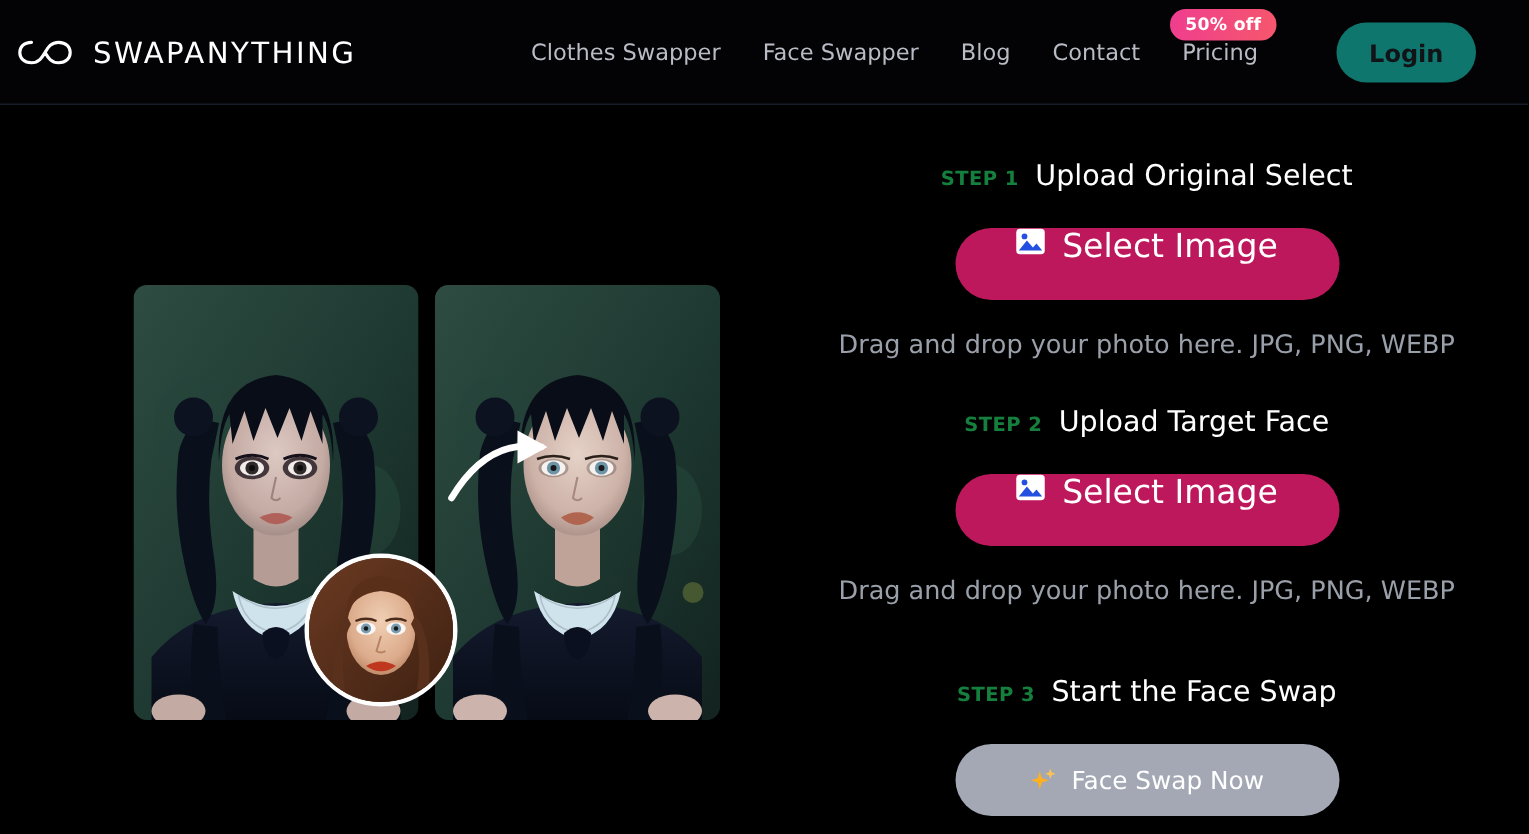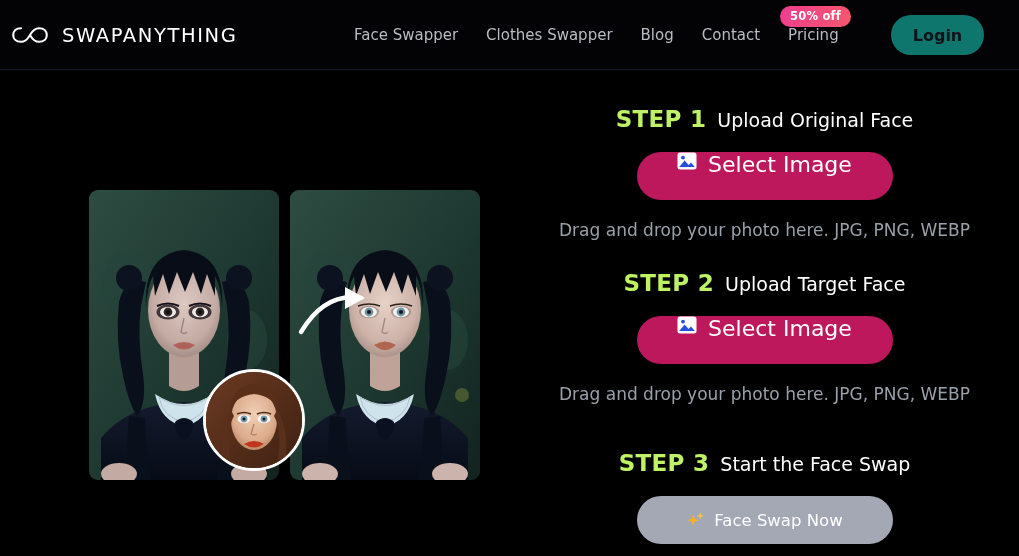--- a/index.html
+++ b/index.html
@@ -71,21 +71,21 @@
   
   .right-pane{
     position:absolute; left:510px; top:71px; width:509px; height:485px;
     display:flex; flex-direction:column; align-items:center;
   }
   .step-head{
     display:flex; align-items:baseline; justify-content:center; gap:11px;
     white-space:nowrap;
   }
   .step-num{
-    color:#bef264; font-size:23px; font-weight:bold; letter-spacing:.3px;
+    color:#15803d; font-size:13px; font-weight:bold; letter-spacing:.3px;
     font-family:"DejaVu Sans", sans-serif;
   }
   .step-title{
     color:#ffffff; font-size:19px; font-weight:500;
     font-family:"DejaVu Sans", sans-serif;
   }
   .select-btn{
     width:256px; height:48px; border-radius:999px;
     background:#be185d; border:none; cursor:pointer;
     display:flex; align-items:flex-start; justify-content:center; gap:11px;
@@ -124,22 +124,22 @@
   <div class="header">
 
     <div class="brand">
       <svg class="infinity-icon" viewBox="0 0 40 22">
         <path d="M11 4.2 C5.8 4.2 3.2 7.4 3.2 11 C3.2 14.6 5.8 17.8 11 17.8 C16.2 17.8 18.2 14.0 20 11 C21.8 8.0 23.8 4.2 29 4.2 C34.2 4.2 36.8 7.4 36.8 11 C36.8 14.6 34.2 17.8 29 17.8 C23.8 17.8 21.8 14.0 20 11" fill="none" stroke="#ffffff" stroke-width="2.1" stroke-linecap="round"></path>
       </svg>
       <span class="brand-name">SWAPANYTHING</span>
     </div>
 
     <div class="nav">
+      <div class="nav-item">Clothes Swapper</div>
       <div class="nav-item">Face Swapper</div>
-      <div class="nav-item">Clothes Swapper</div>
       <div class="nav-item">Blog</div>
       <div class="nav-item">Contact</div>
       <div class="nav-item nav-pricing-wrap">
         <span>Pricing</span>
         <span class="badge">50% off</span>
       </div>
     </div>
 
     <button class="login-btn">Login</button>
   </div>
@@ -299,21 +299,21 @@
           <path d="M38 72 Q48 66 58 72 Q48 79 38 72 Z" fill="#c0371f"></path>
         </svg>
       </div>
     </div>
   </div>
 
   <div class="right-pane">
 
     <div class="step-head s1-head">
       <span class="step-num">STEP 1</span>
-      <span class="step-title">Upload Original Face</span>
+      <span class="step-title">Upload Original Select</span>
     </div>
     <button class="select-btn s1-btn">
       <svg class="pic-icon" viewBox="0 0 20 18">
         <rect x="0.5" y="0.5" width="19" height="17" rx="2.5" fill="#ffffff"></rect>
         <circle cx="6" cy="5.6" r="1.9" fill="#2350e0"></circle>
         <path d="M2.2 15 L7.6 8.4 L11.6 13 L14 10.4 L17.8 15 Z" fill="#2350e0"></path>
       </svg>
       <span>Select Image</span>
     </button>
     <div class="s1-hint">

